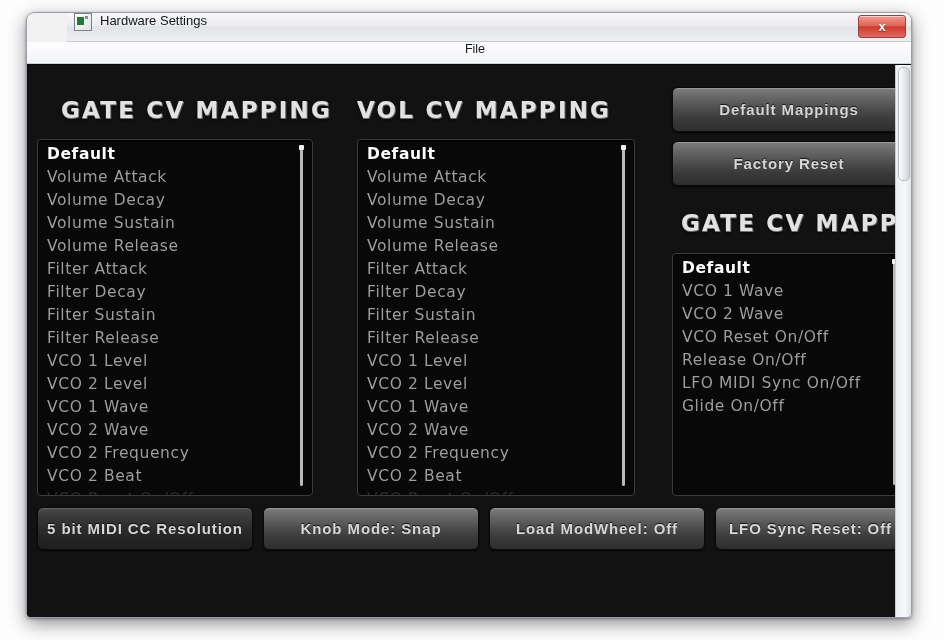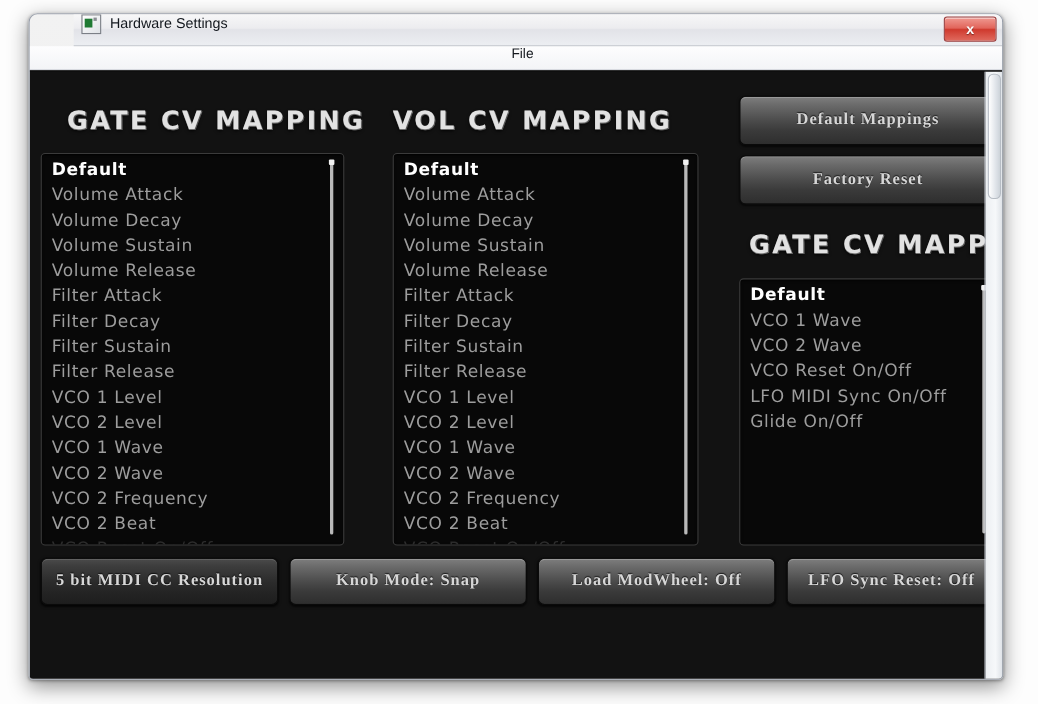--- a/index.html
+++ b/index.html
@@ -167,21 +167,21 @@
   .btn {
     position: absolute;
     border-radius: 6px;
     border: 1px solid #0a0a0a;
     background: linear-gradient(to bottom, #7e7e7e 0%, #6a6a6a 18%, #4a4a4a 52%, #3a3a3a 72%, #2e2e2e 100%);
     box-shadow: inset 0 1px 0 rgba(255,255,255,0.22), 0 1px 2px rgba(0,0,0,0.7);
     display: flex;
     align-items: center;
     justify-content: center;
     color: #d7d7d7;
-    font-family: Liberation Serif, serif;
+    font-family: Liberation Sans, sans-serif;
     font-weight: bold;
     font-size: 15px;
     letter-spacing: 0.9px;
     text-shadow: 0 -1px 1px rgba(0,0,0,0.8);
     white-space: nowrap;
     cursor: default;
   }
   .btn.dark {
     background: linear-gradient(to bottom, #4b4b4b 0%, #3d3d3d 16%, #2b2b2b 52%, #242424 74%, #1e1e1e 100%);
     box-shadow: inset 0 1px 0 rgba(255,255,255,0.13), 0 1px 2px rgba(0,0,0,0.75);
@@ -279,20 +279,21 @@
       <div class="btn" style="left:645px; top:22px; width:232px; height:43px;">Default Mappings</div>
       <div class="btn" style="left:645px; top:76px; width:232px; height:43px;">Factory Reset</div>
 
       <div class="panel-title" style="left:654px; top:145px;">GATE CV MAPPING</div>
       <div class="listbox" style="left:645px; top:188px; width:232px; height:241px;">
         <div class="list-inner">
           <div class="list-item selected">Default</div>
           <div class="list-item">VCO 1 Wave</div>
           <div class="list-item">VCO 2 Wave</div>
           <div class="list-item">VCO Reset On/Off</div>
+          <div class="list-item">Release On/Off</div>
           <div class="list-item">LFO MIDI Sync On/Off</div>
           <div class="list-item">Glide On/Off</div>
         </div>
         <div class="list-scroll" style="right:9px; height:223px;">
           <div class="list-scroll-thumb"></div>
         </div>
       </div>
 
       <div class="btn dark" style="left:10px; top:442px; width:214px; height:41px;">5 bit MIDI CC Resolution</div>
       <div class="btn" style="left:236px; top:442px; width:214px; height:41px;">Knob Mode: Snap</div>

